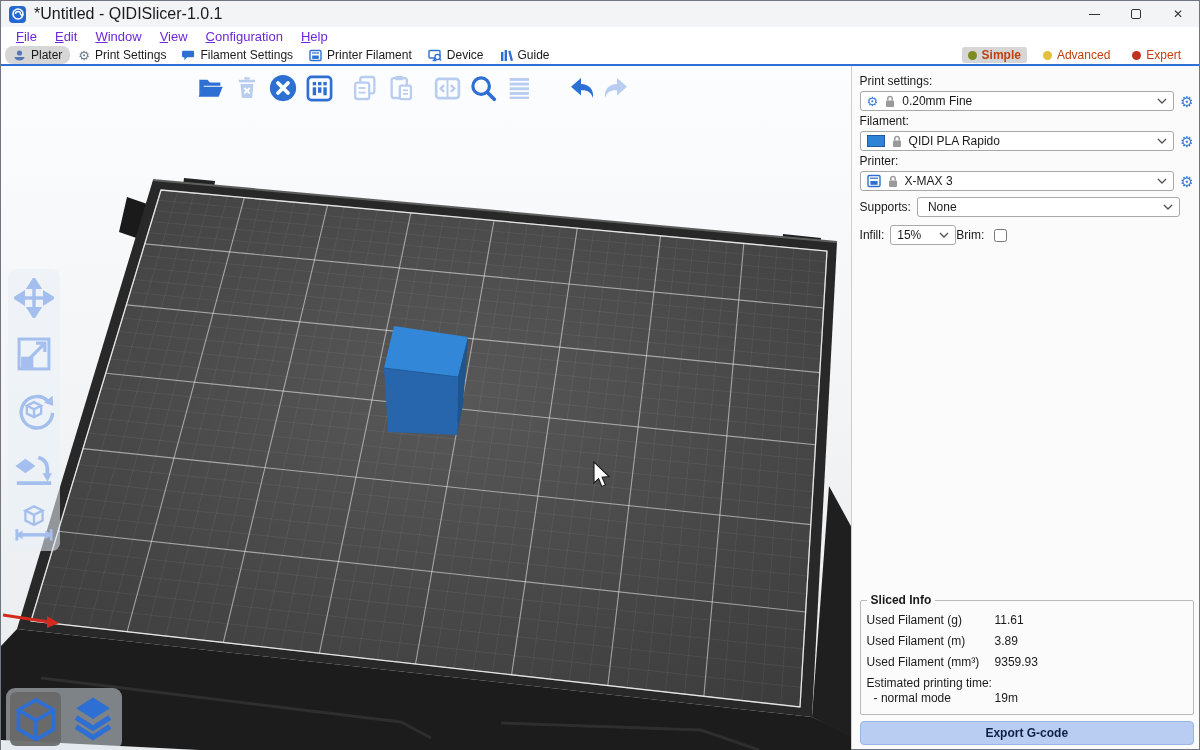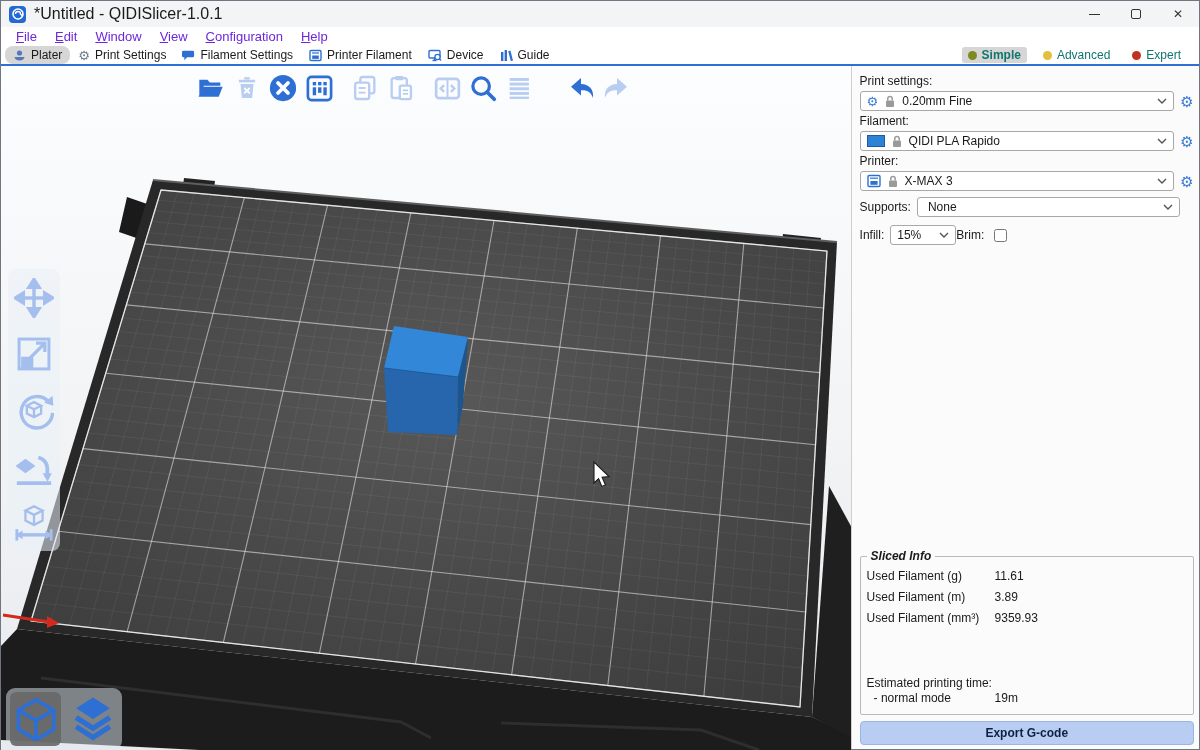--- a/index.html
+++ b/index.html
@@ -26,21 +26,21 @@
   .menu-item::first-letter { text-decoration:underline; }
 
   
   #tabbar { height:20px; background:#fff; border-bottom:2px solid #2f6fd6; display:flex;
     align-items:center; padding:0 4px; flex:0 0 auto; }
   .tab { display:flex; align-items:center; gap:5px; font-size:12px; color:#1b1b1b;
     padding:2px 8px; border-radius:3px; white-space:nowrap; }
   .tab.active { background:#d6d6d6;border-radius:8px; }
   .tab .ticon { display:flex; align-items:center; }
   #modes { margin-left:auto; display:flex; align-items:center; gap:10px; padding-right:8px; }
-  .mode { display:flex; align-items:center; gap:5px; font-size:12px; color:#0f766e; padding:1px 6px; border-radius:3px; }
+  .mode { display:flex; align-items:center; gap:5px; font-size:12px; color:#c2410c; padding:1px 6px; border-radius:3px; }
   .mode.active { background:#d6d6d6; font-weight:bold; }
   .mode-dot { width:9px; height:9px; border-radius:50%; display:block; }
 
   
   #main { flex:1 1 auto; display:flex; min-height:0; }
   #viewport { position:relative; width:851px; height:687px; overflow:hidden;
     background:linear-gradient(180deg,#fcfdfe 0%, #f1f3f5 55%, #e8ebee 100%); }
   #scene { position:absolute; left:0; top:0; }
 
   
@@ -73,21 +73,21 @@
   .swatch { width:18px; height:12px; background:#2e83d6; border:1px solid #1d5a9e; display:block; }
   .row-inline { display:flex; align-items:center; margin-top:6px; }
   #supports-row .plabel { margin:0 6px 0 0; }
   #infill-row { margin-top:8px; }
   #infill-row .plabel { margin:0 6px 0 0; }
   .dropdown.small { flex:0 0 66px; }
   #brim-label { margin-left:60px; }
   #brim-checkbox { width:13px; height:13px; margin-left:4px; }
   #panel-spacer { flex:1 1 auto; }
   #sliced-info { border:1px solid #b9b9b9; border-radius:2px; padding:2px 6px 6px 6px; margin-right:2px; }
-  #sliced-info legend { font-size:12px; font-weight:bold; color:#1a1a1a; padding:0 4px;font-style:italic; }
+  #sliced-info legend { font-size:12px; font-weight:bold; color:#1a1a1a; padding:0 4px; }
   .si-row { display:grid; grid-template-columns:128px 1fr; font-size:12px; color:#1a1a1a; padding:3.5px 0; }
   .si-row.indent .si-label { padding-left:7px; }
   #export-btn { margin:6px 2px 0 0; height:24px; background:#b9cdf2; border:1px solid #9ab4e4;
     border-radius:4px; font-size:12px; font-weight:bold; color:#0e2145;
     font-family:"Liberation Sans","DejaVu Sans",sans-serif; }
 </style>
 </head>
 <body>
 
 <div id="window">
@@ -568,21 +568,21 @@
         </div>
         <div class="si-row">
           <span class="si-label">Used Filament (m)</span>
           <span class="si-value">3.89</span>
         </div>
         <div class="si-row">
           <span class="si-label">Used Filament (mm³)</span>
           <span class="si-value">9359.93</span>
         </div>
         <div class="si-row" style="padding-bottom:0;">
-          <span class="si-label" style="white-space:nowrap;margin-top:44px;">Estimated printing time:</span>
+          <span class="si-label" style="white-space:nowrap;">Estimated printing time:</span>
           <span class="si-value"></span>
         </div>
         <div class="si-row indent" style="padding-top:1px;">
           <span class="si-label">- normal mode</span>
           <span class="si-value">19m</span>
         </div>
       </fieldset>
 
       <button id="export-btn">Export G-code</button>
     </div>

